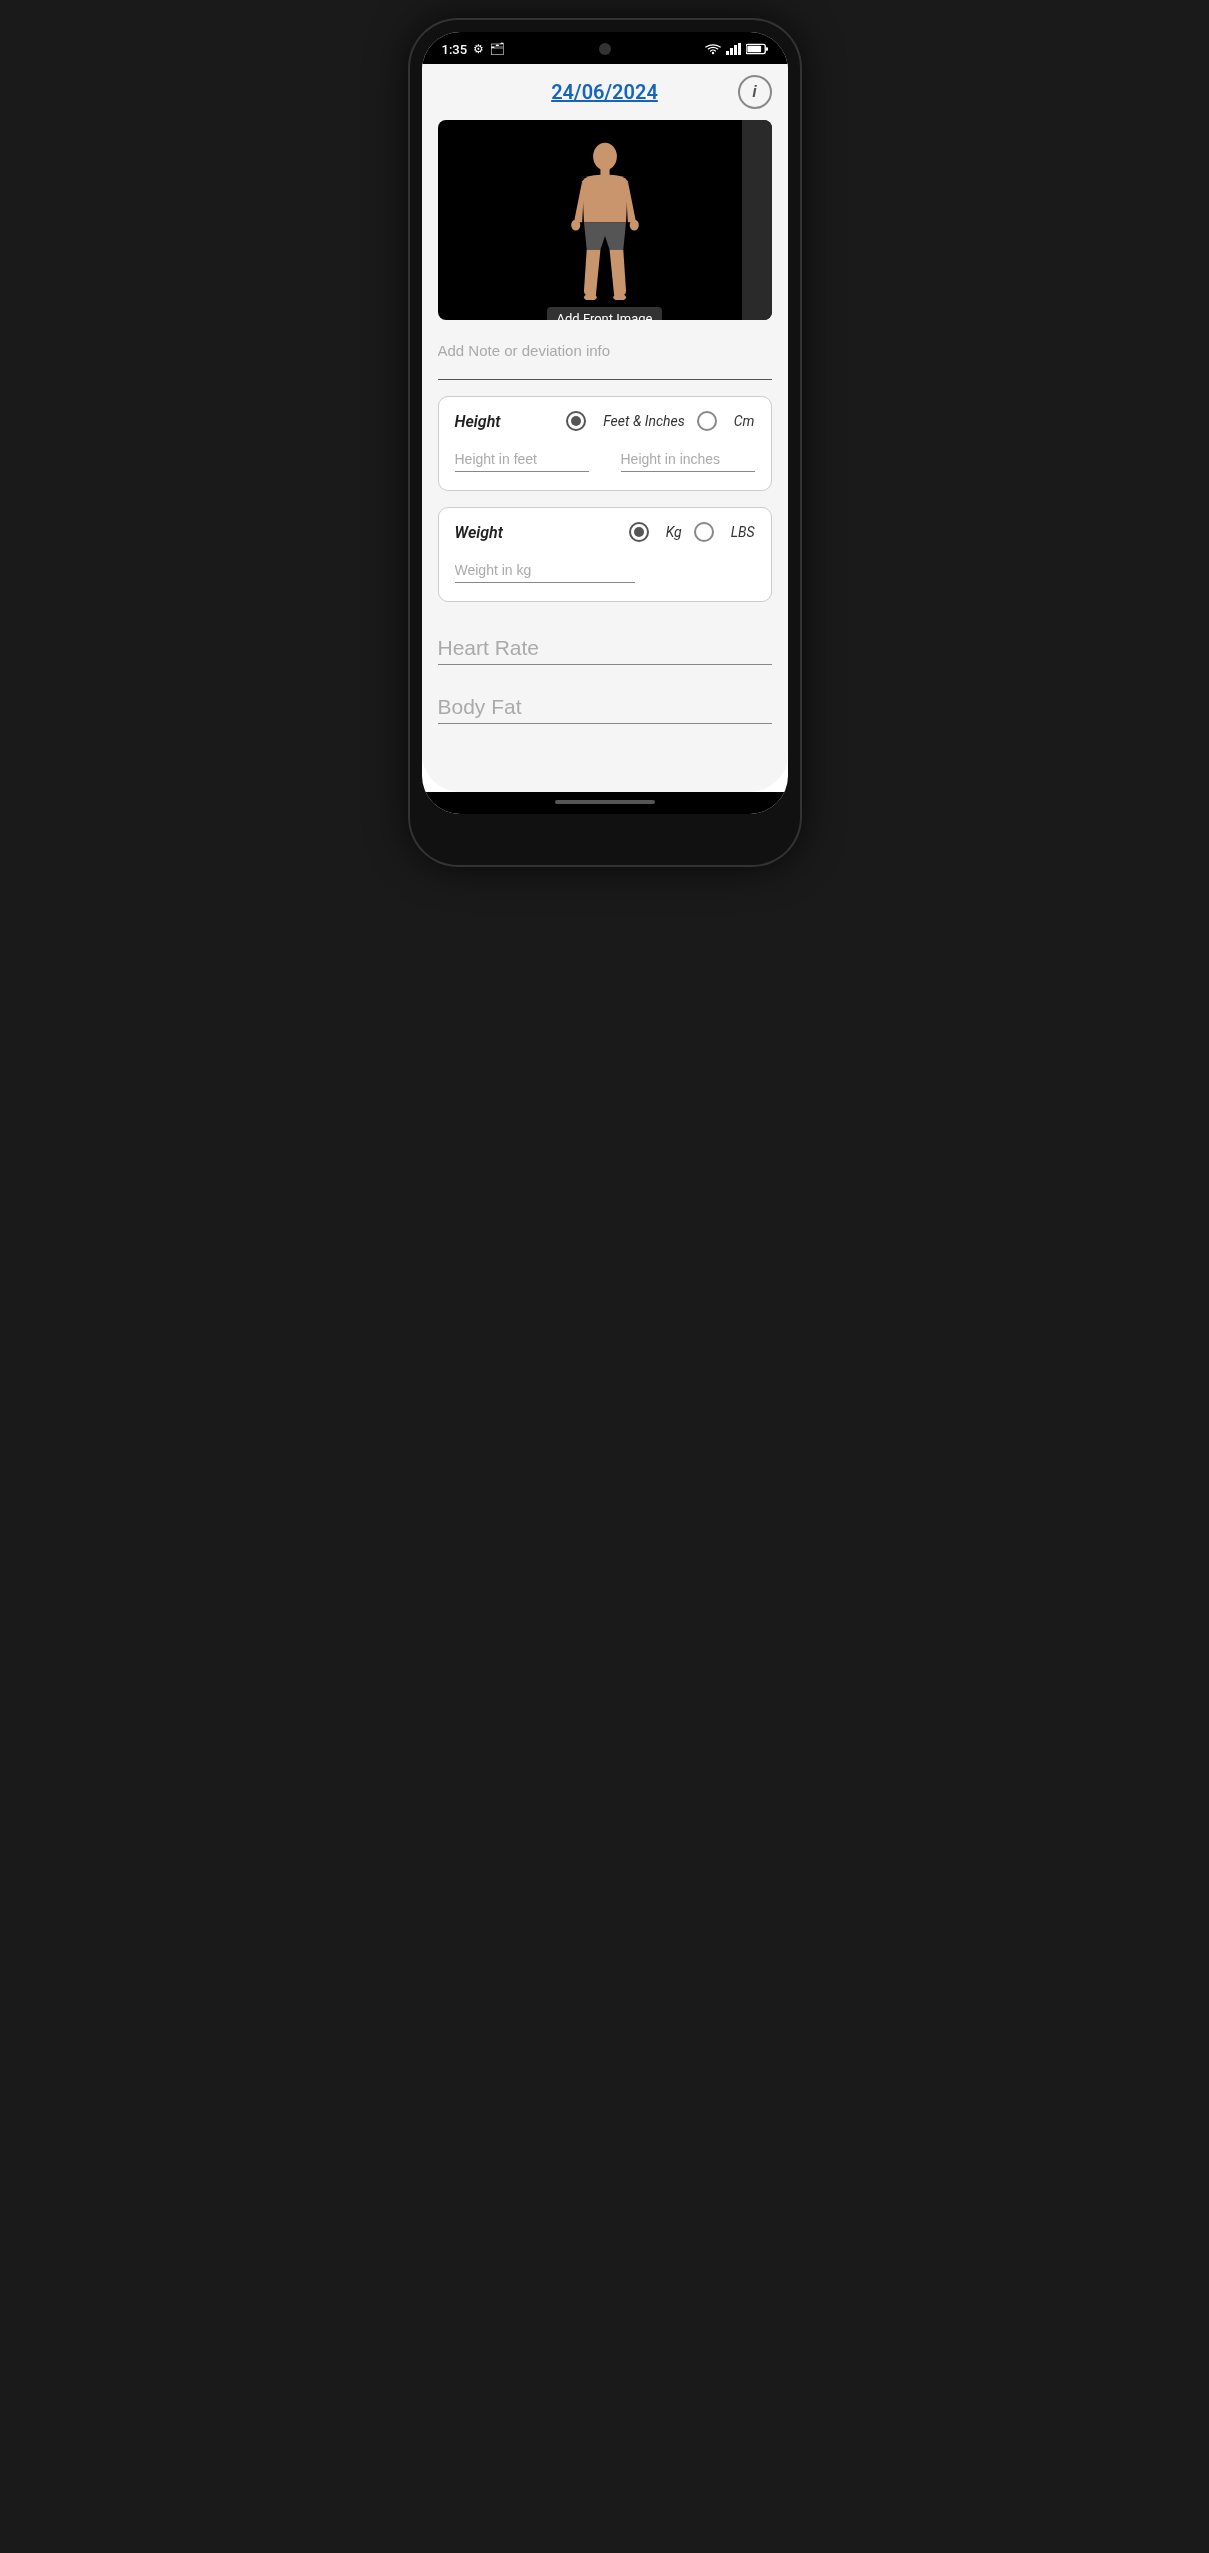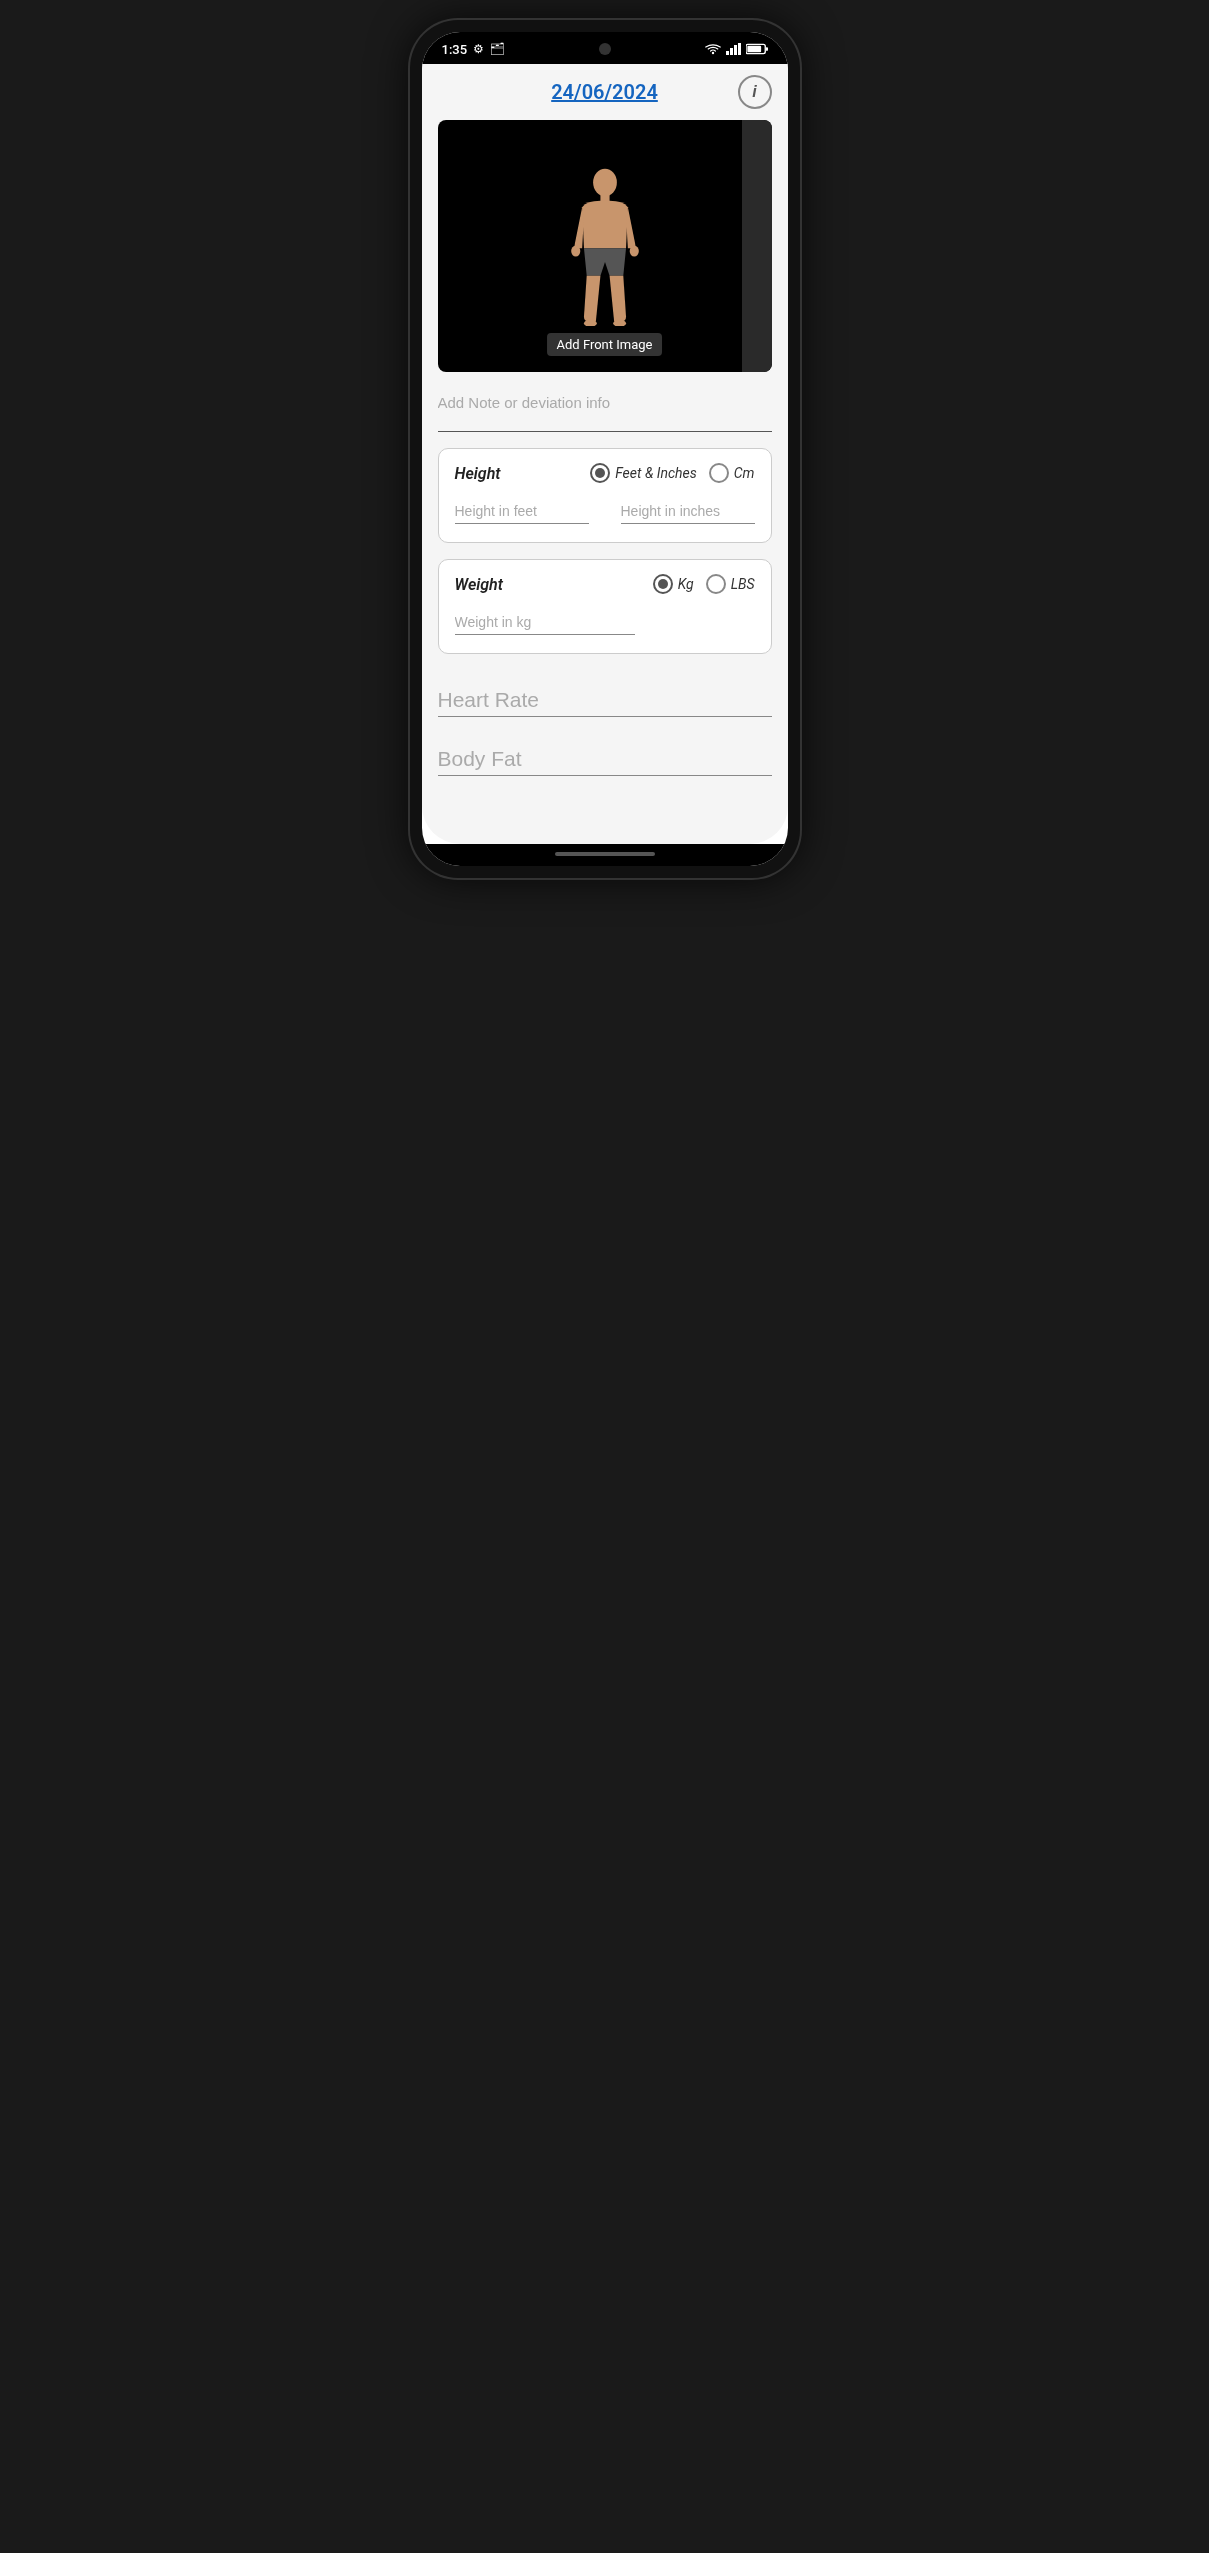--- a/index.html
+++ b/index.html
@@ -114,21 +114,21 @@
       font-size: 16px;
       color: #555;
       font-style: italic;
       font-weight: bold;
     }
 
     
     .image-section {
       background: #000;
       border-radius: 8px;
-      height: 252px;
+      height: 200px;
       margin-bottom: 16px;
       display: flex;
       align-items: center;
       justify-content: center;
       overflow: hidden;
       position: relative;
     }
 
     .body-figure {
       display: flex;
@@ -208,21 +208,21 @@
 
     .radio-group {
       display: flex;
       align-items: center;
       gap: 12px;
     }
 
     .radio-option {
       display: flex;
       align-items: center;
-      gap: 5px;
+      gap: 17px;
       font-size: 14px;
       color: #333;
       cursor: pointer;
     }
 
     .radio-circle {
       width: 20px;
       height: 20px;
       border-radius: 50%;
       border: 2px solid #888;

